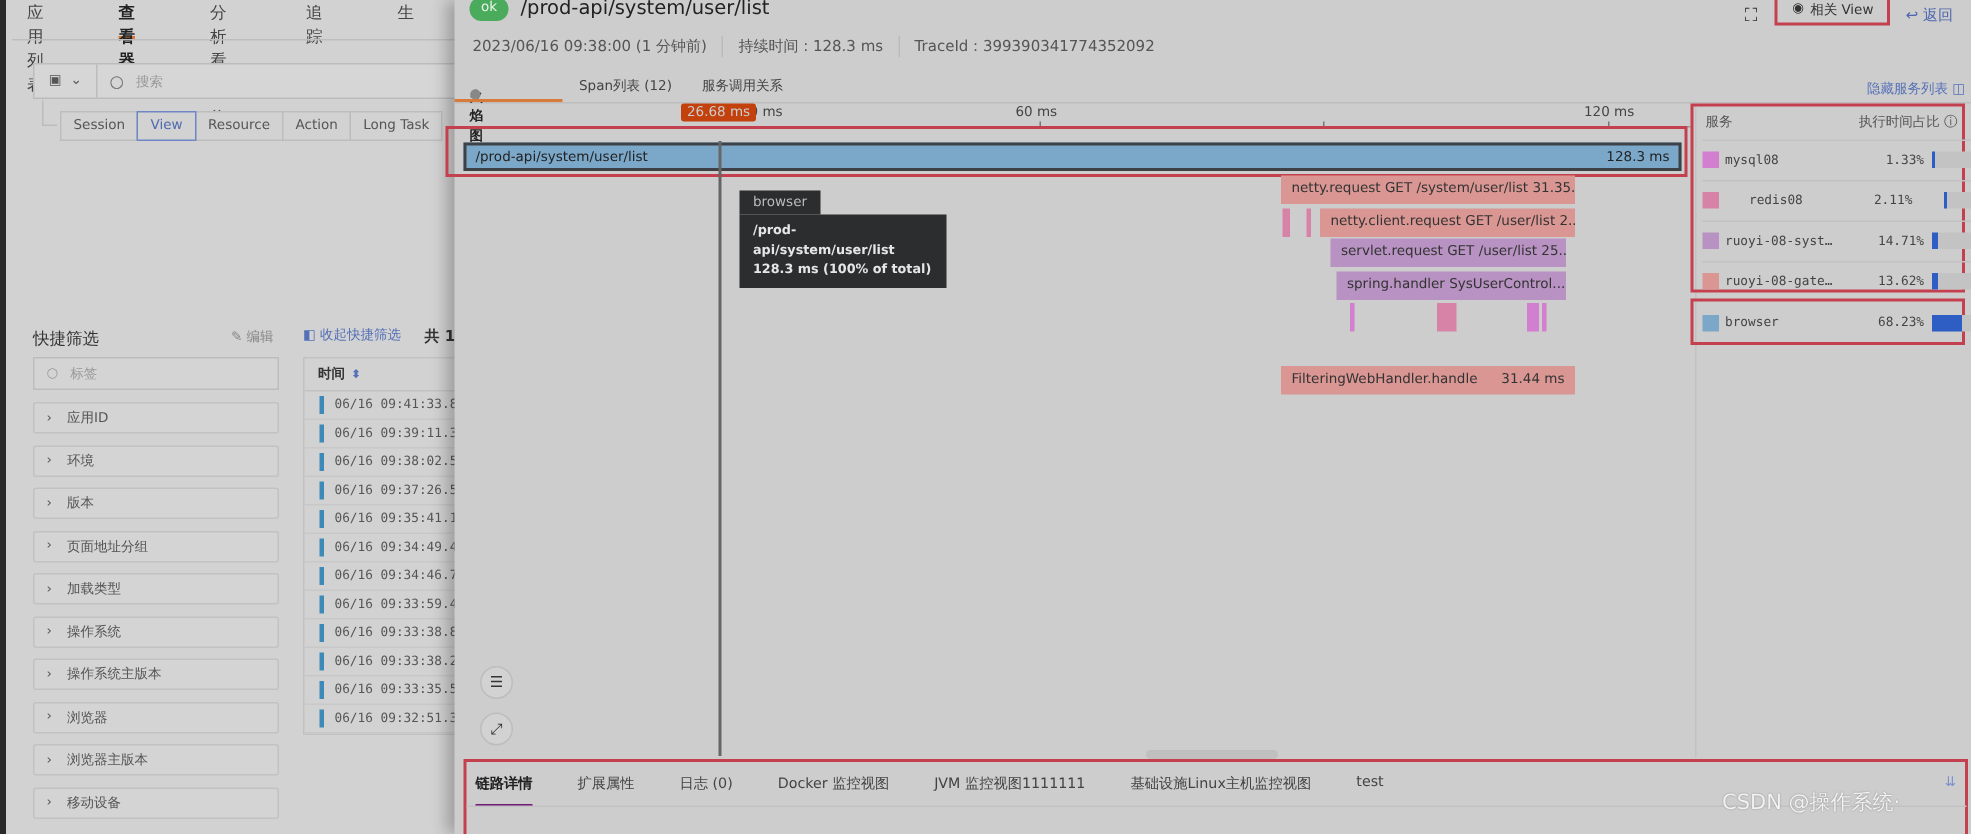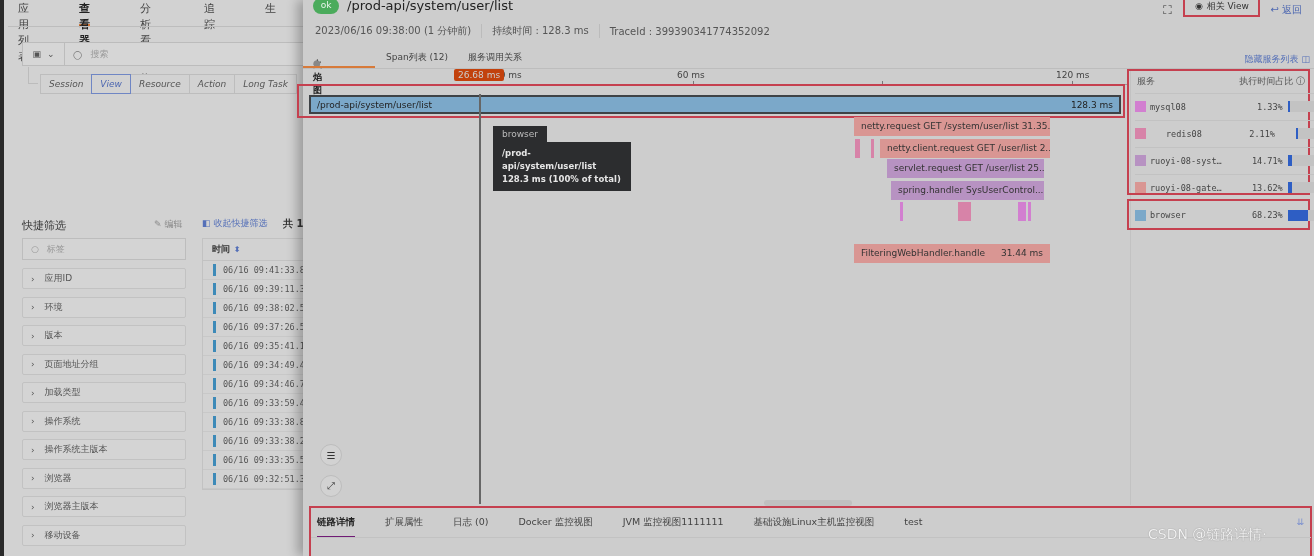--- a/index.html
+++ b/index.html
@@ -6,21 +6,21 @@
 html,body{width:1314px;height:556px;overflow:hidden;background:#cfcfcf;font-family:"DejaVu Sans","Liberation Sans",sans-serif;color:#333;}
 .left{position:absolute;left:0;top:0;width:310px;height:556px;background:#d2d2d2;border-left:4px solid #2a2a2a;}
 .topnav{position:absolute;left:14px;top:0;height:26px;display:flex;gap:16px;font-size:11px;color:#444;}
 .topnav span{margin-right:34px;line-height:16px;padding-top:1px;}
 .topnav .active{font-weight:bold;color:#222;border-bottom:2px solid #d77a3a;padding-bottom:6px;}
 .navline{position:absolute;left:4px;top:26px;width:306px;height:1px;background:#bdbdbd;}
 .searchbox{position:absolute;left:18px;top:42px;width:290px;height:24px;border:1px solid #bcbcbc;background:#d6d6d6;display:flex;align-items:center;font-size:9px;color:#999;}
 .searchbox .sel{width:42px;height:100%;border-right:1px solid #bcbcbc;display:flex;align-items:center;justify-content:center;gap:6px;color:#555;}
 .searchbox .q{margin-left:8px;color:#777;font-size:11px;}
 .searchbox .ph{margin-left:8px;}
-.segs{position:absolute;left:36px;top:74px;display:flex;height:20px;font-size:9px;font-style:italic;}
+.segs{position:absolute;left:36px;top:74px;display:flex;height:20px;font-size:9px;}
 .segs div{border:1px solid #bdbdbd;padding:0 8px;line-height:18px;color:#555;background:#d2d2d2;margin-right:-1px;}
 .segs .act{border-color:#6f86c4;color:#4e68b1;position:relative;z-index:1;}
 .segbracket{position:absolute;left:24px;top:67px;width:10px;height:17px;border-left:1px solid #bcbcbc;border-bottom:1px solid #bcbcbc;}
 .chart{position:absolute;left:18px;top:102px;width:292px;height:96px;border:1px solid #c4c4c4;}
 .chart .yl{position:absolute;font-size:8px;color:#777;}
 .chart .axis{position:absolute;left:24px;top:34px;width:1px;height:44px;background:#bbb;}
 .chart .xaxis{position:absolute;left:24px;top:78px;width:268px;height:1px;background:#bbb;}
 .chart .xl{position:absolute;top:80px;font-size:7px;color:#777;}
 .qf-title{position:absolute;left:18px;top:218px;font-size:11px;color:#333;}
 .qf-edit{position:absolute;left:150px;top:218px;font-size:9px;color:#888;}
@@ -355,13 +355,13 @@
     <span>日志 (0)</span>
     <span>Docker 监控视图</span>
     <span>JVM 监控视图1111111</span>
     <span>基础设施Linux主机监控视图</span>
     <span>test</span>
   </div>
   <div class="bline"></div>
   <div class="collapseicon">⇊</div>
 </div>
 
-<div class="watermark">CSDN @链路详情·</div>
+<div class="watermark">CSDN @操作系统·</div>
 
 </body></html>

